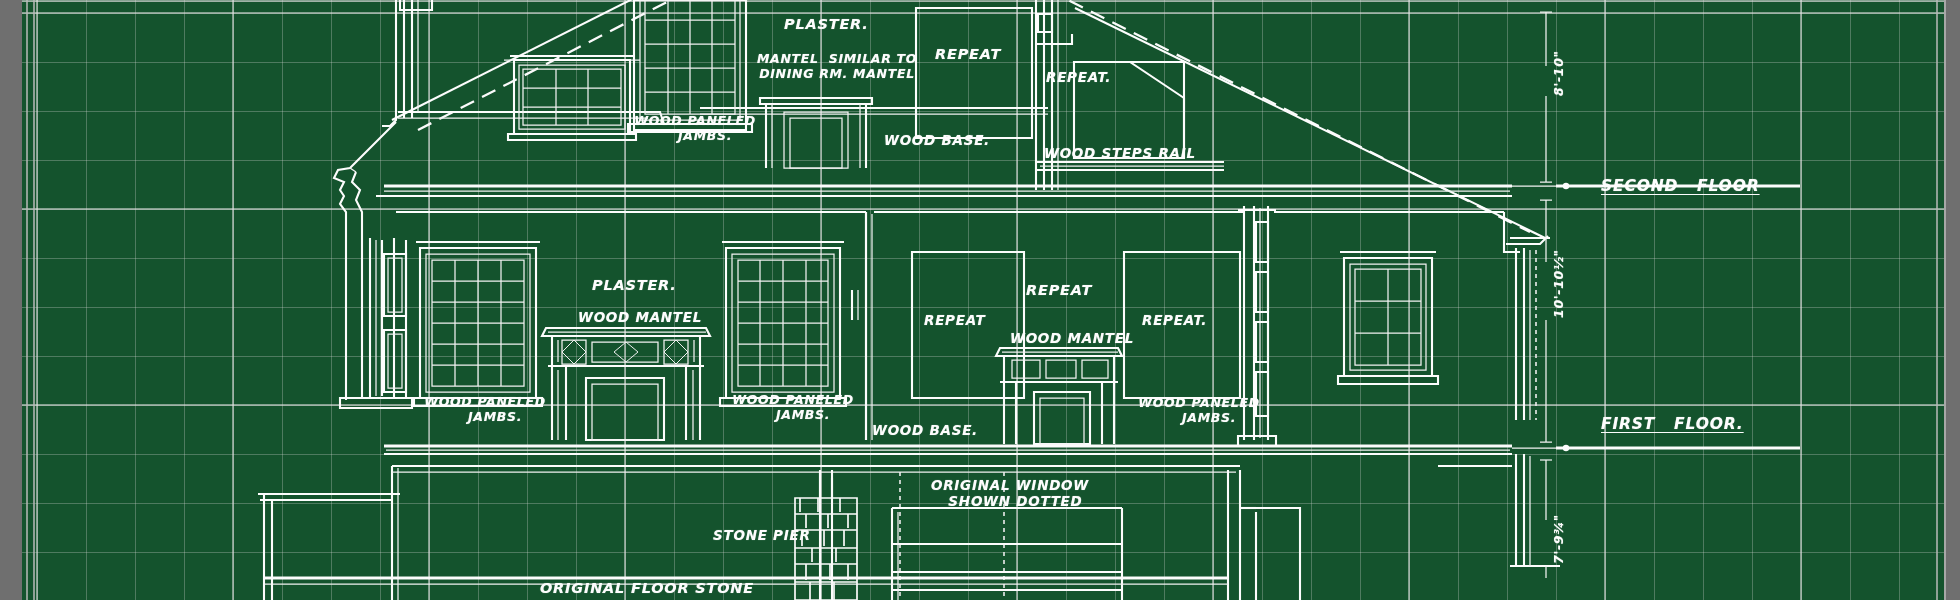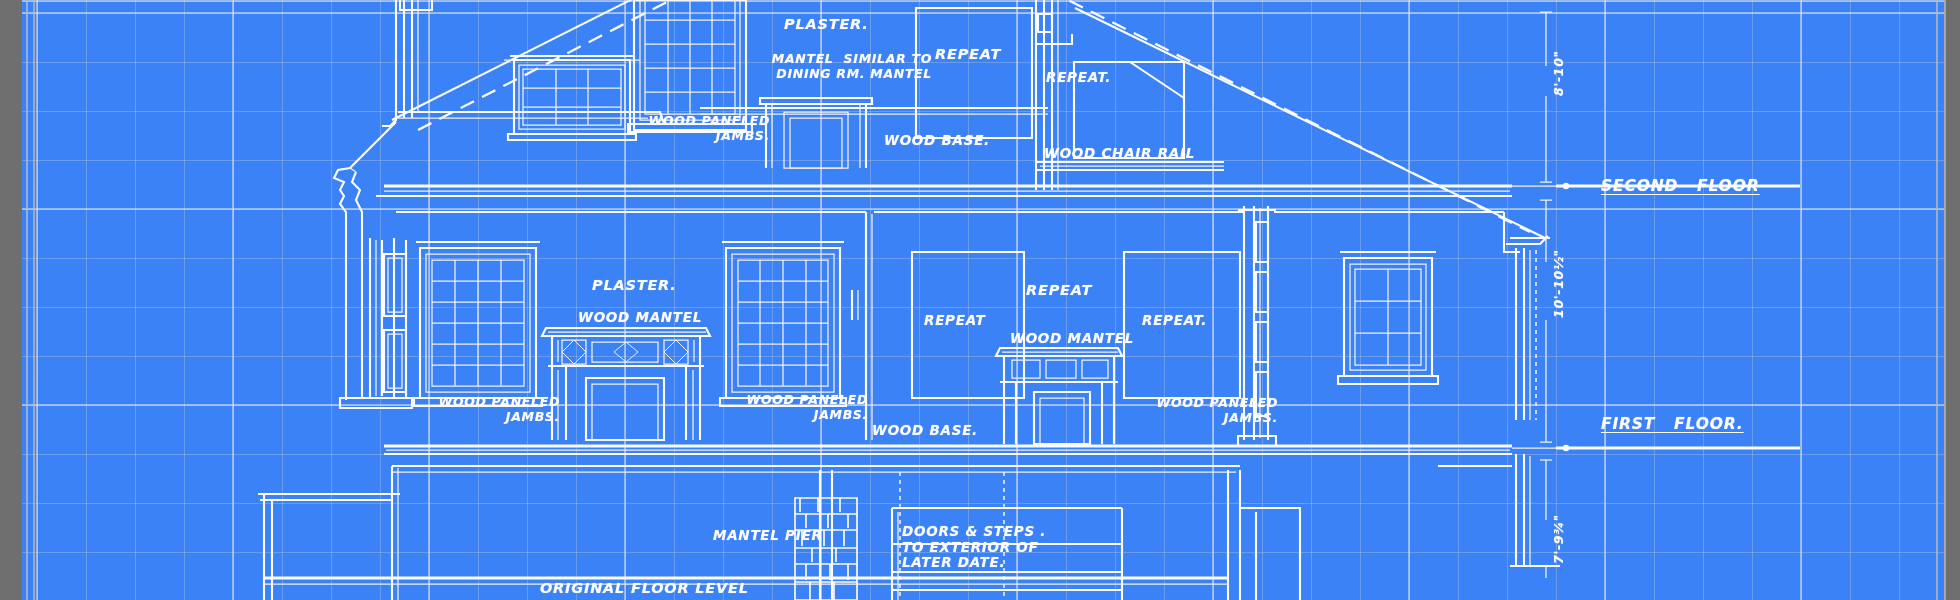--- a/index.html
+++ b/index.html
@@ -3,21 +3,21 @@
 <meta charset="utf-8">
 <style>
   * { margin:0; padding:0; box-sizing:border-box; }
   html,body{ background:#3a3a3a; }
   body{
     width:1960px; height:600px; overflow:hidden;
     font-family:"DejaVu Sans", sans-serif;
   }
   #sheet{
     position:relative; width:1960px; height:600px;
-    background:#3b82f6;
+    background:#14532d;
     overflow:hidden;
   }
   
   .edge-dark{
     position:absolute; top:0; height:600px;
     background:#6f6f6f;
   }
   .edge-dark.l{ left:0; width:22px; }
   .edge-dark.r{ right:0; width:16px; }
   .edge-line{
@@ -65,21 +65,21 @@
     letter-spacing:.055em;
     white-space:pre;
     line-height:1.16;
     text-shadow:0 0 1px rgba(255,255,255,.55);
     transform-origin:0 0;
   }
   .n13{ font-size:12.5px; }
   .n14{ font-size:13.5px; }
   .n15{ font-size:14.5px; }
   .n16{ font-size:15.5px; }
-  .ctr{ text-align:right; }
+  .ctr{ text-align:center; }
   .vert{ transform:rotate(-90deg); }
   .und{ text-decoration:underline; text-underline-offset:3px; text-decoration-thickness:1px;margin-left:25px; }
 </style>
 </head>
 <body>
 
 <div id="sheet">
 
   <div class="grid-minor"></div>
   <div class="grid-major"></div>
@@ -407,21 +407,21 @@
 
   <div class="note n15" style="left:935px; top:46px;">REPEAT</div>
 
   <div class="note n14" style="left:1046px; top:70px;">REPEAT.</div>
 
   <div class="note n13 ctr" style="left:620px; top:114px; width:150px;">WOOD PANELED
     JAMBS.</div>
 
   <div class="note n14" style="left:884px; top:133px;">WOOD BASE.</div>
 
-  <div class="note n14" style="left:1044px; top:146px;">WOOD CHAIR RAIL</div>
+  <div class="note n14" style="left:1044px; top:146px;">WOOD STEPS RAIL</div>
 
   <div class="note n15" style="left:592px; top:277px;">PLASTER.</div>
 
   <div class="note n14" style="left:578px; top:310px;">WOOD MANTEL</div>
 
   <div class="note n13 ctr" style="left:410px; top:395px; width:150px;">WOOD PANELED
     JAMBS.</div>
 
   <div class="note n13 ctr" style="left:718px; top:393px; width:150px;">WOOD PANELED
     JAMBS.</div>
@@ -432,28 +432,27 @@
 
   <div class="note n15" style="left:1026px; top:282px;">REPEAT</div>
 
   <div class="note n14" style="left:1010px; top:331px;">WOOD MANTEL</div>
 
   <div class="note n13 ctr" style="left:1120px; top:396px; width:158px;">WOOD PANELED
     JAMBS.</div>
 
   <div class="note n14" style="left:872px; top:423px;">WOOD BASE.</div>
 
-  <div class="note n14" style="left:713px; top:528px;">MANTEL PIER</div>
-
-
-  <div class="note n14" style="left:902px; top:524px;">DOORS &amp; STEPS .
-TO EXTERIOR OF
-LATER DATE.</div>
-
-  <div class="note n15" style="left:540px; top:580px;">ORIGINAL FLOOR LEVEL</div>
+  <div class="note n14" style="left:713px; top:528px;">STONE PIER</div>
+
+  <div class="note n14 ctr" style="left:920px; top:478px; width:180px;">ORIGINAL WINDOW
+  SHOWN DOTTED</div>
+
+
+  <div class="note n15" style="left:540px; top:580px;">ORIGINAL FLOOR STONE</div>
 
   <div class="note n16 und" style="left:1576px; top:178px;">SECOND   FLOOR</div>
 
   <div class="note n16 und" style="left:1576px; top:416px;">FIRST   FLOOR.</div>
 
   <div class="note n13 vert" style="left:1552px; top:96px;">8'-10"</div>
 
   <div class="note n13 vert" style="left:1552px; top:318px;">10'-10½"</div>
 
   <div class="note n13 vert" style="left:1552px; top:564px;">7'-9¾"</div>

